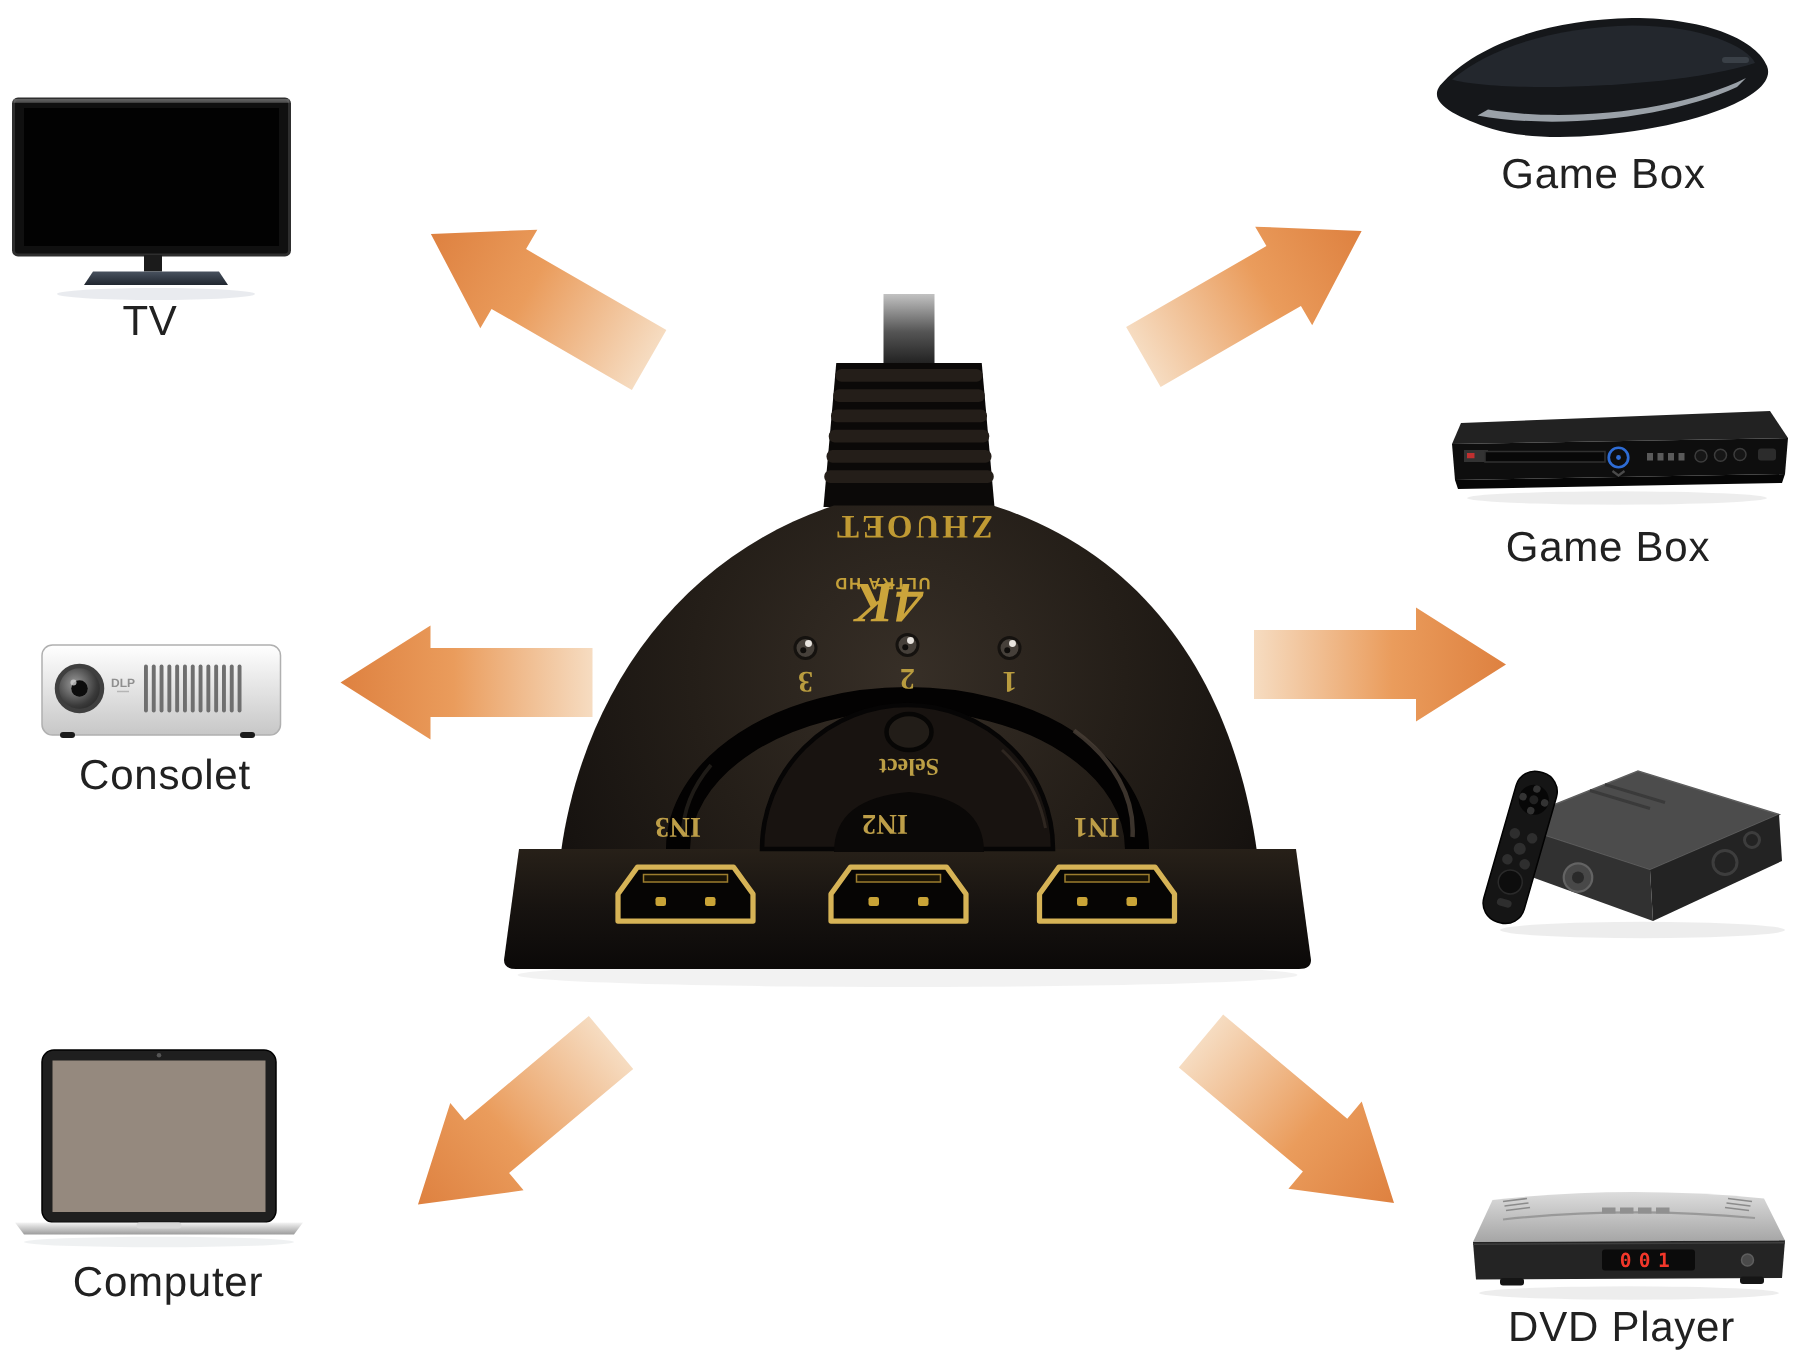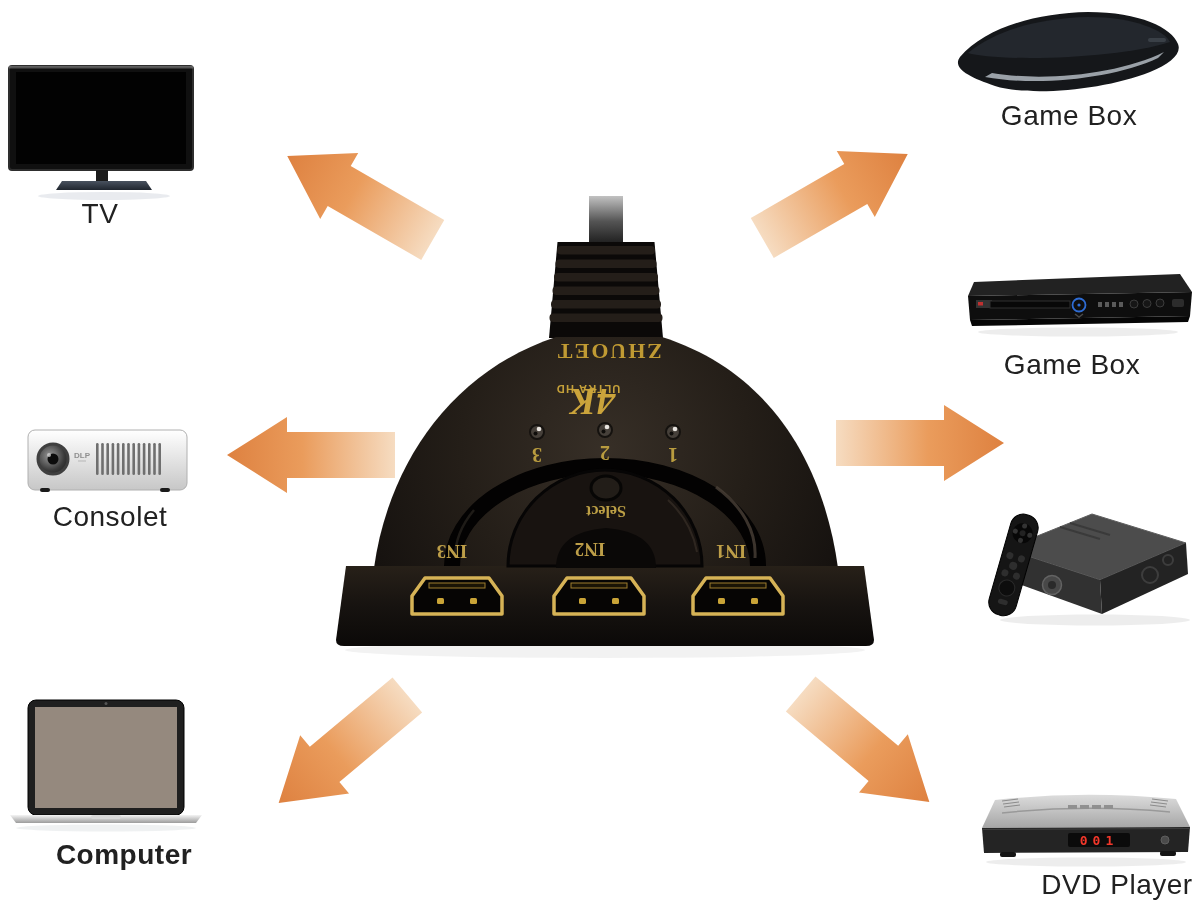--- a/index.html
+++ b/index.html
@@ -267,18 +267,18 @@
       <path d="M706,578 L770,578 L783,596 L783,614 L693,614 L693,596 Z" fill="#060504" stroke="#D6B356" stroke-width="3.5" stroke-linejoin="round"></path>
       <rect x="710" y="583" width="56" height="5" fill="#1a1405" stroke="#9c7d2e" stroke-width="1"></rect>
       <rect x="718" y="598" width="7" height="6" rx="1.5" fill="#C9A437"></rect>
           <rect x="751" y="598" width="7" height="6" rx="1.5" fill="#C9A437"></rect>
     </g>
   </g>
 </svg>
 
 <div class="label" style="left:100px;top:200px;">TV</div>
 <div class="label" style="left:110px;top:503px;">Consolet</div>
-<div class="label" style="left:124px;top:841px;font-weight:bold;">Computer</div>
+<div class="label" style="left:112px;top:841px;">Computer</div>
 <div class="label" style="left:1069px;top:102px;">Game Box</div>
 <div class="label" style="left:1072px;top:351px;">Game Box</div>
-<div class="label" style="left:1081px;top:871px;margin-left:36px;">DVD Player</div>
+<div class="label" style="left:1081px;top:871px;">DVD Player</div>
 
 </div>
 
 </body></html>

